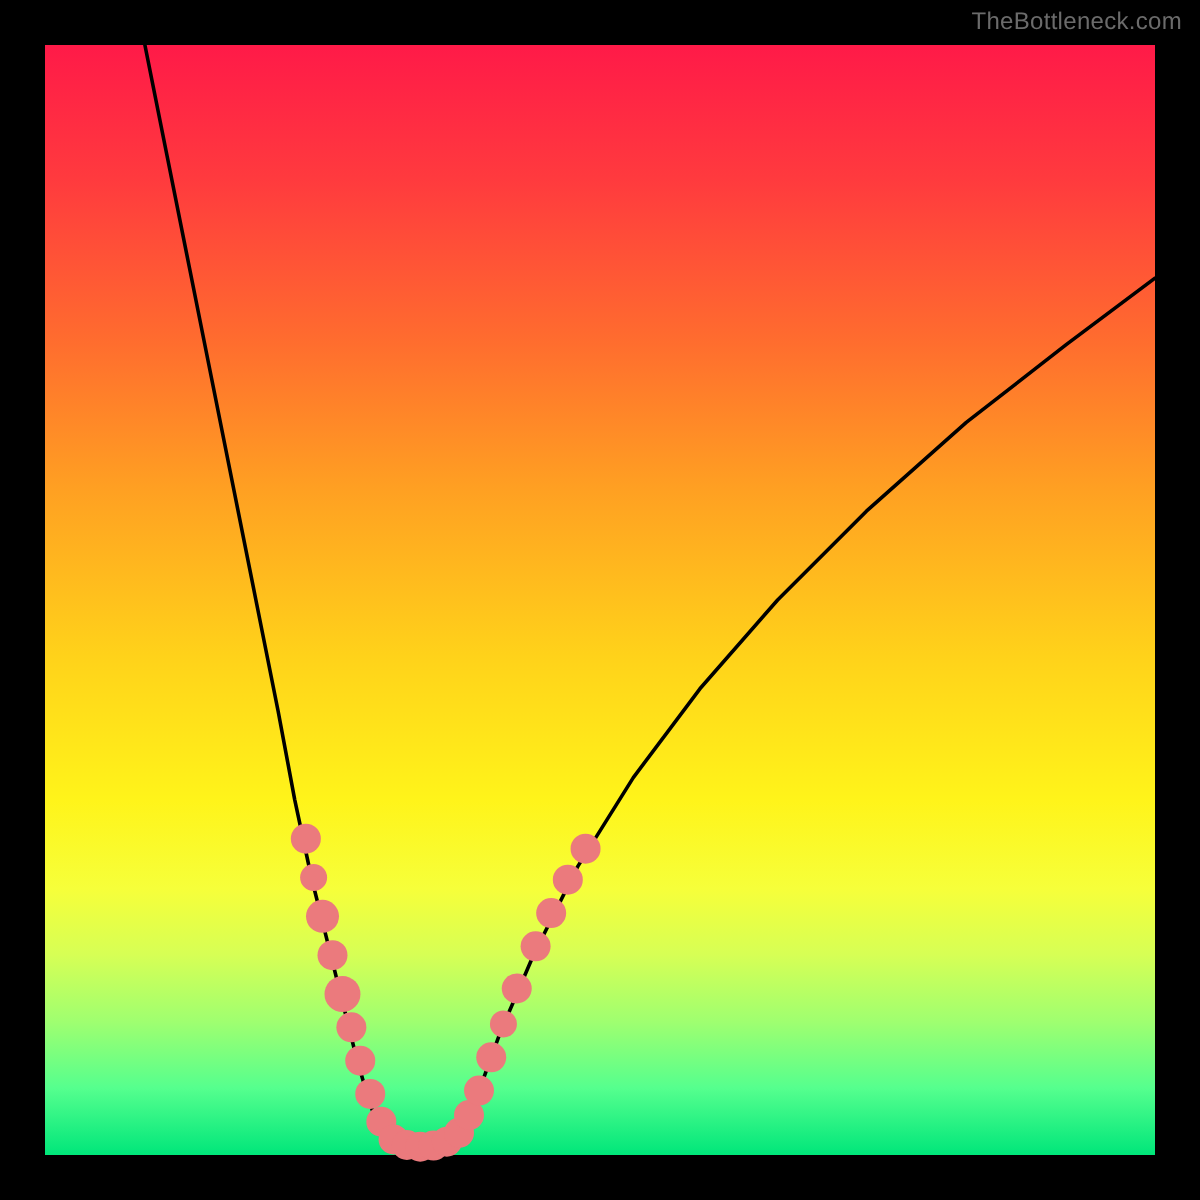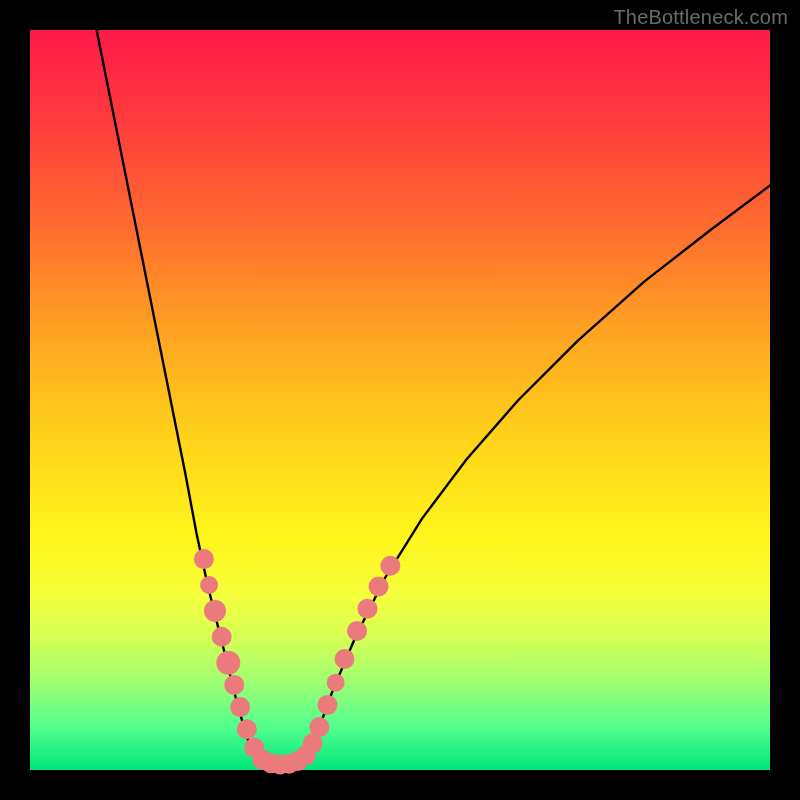--- a/index.html
+++ b/index.html
@@ -36,21 +36,21 @@
       #d6ff55 82%,
       #9fff70 88%,
       #55ff8e 94%,
       #00e67a 100%);
   }
   .watermark {
     position: absolute;
     top: 6px;
     right: 12px;
     color: #6b6b6b;
-    font-size: 20px;
+    font-size: 16px;
     letter-spacing: 0.2px;
     font-weight: 500;
   }
   svg.curve {
     position: absolute;
     left: 0;
     top: 0;
     width: 740px;
     height: 740px;
     overflow: visible;

